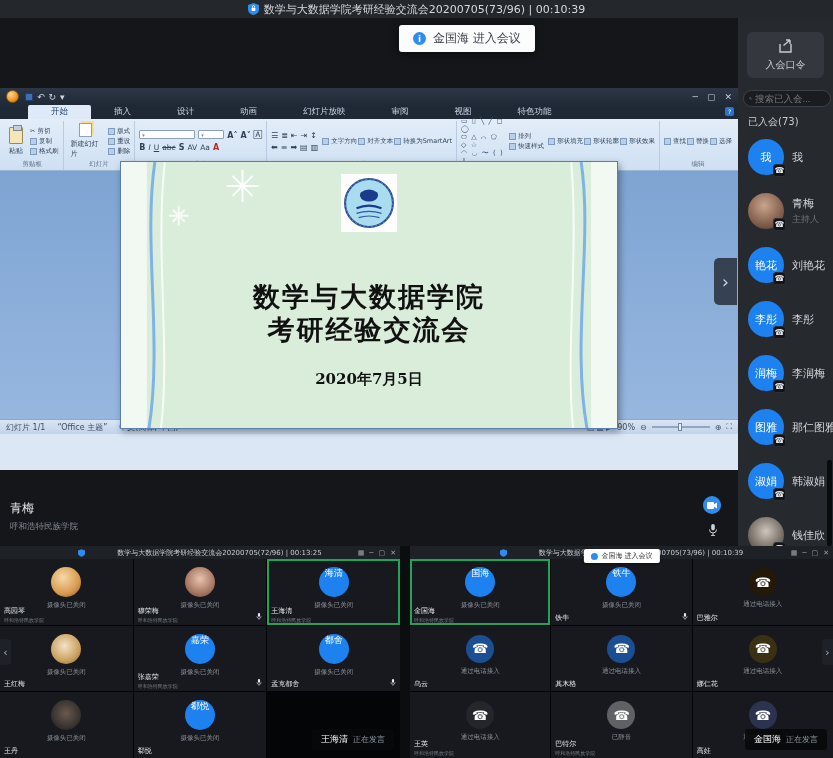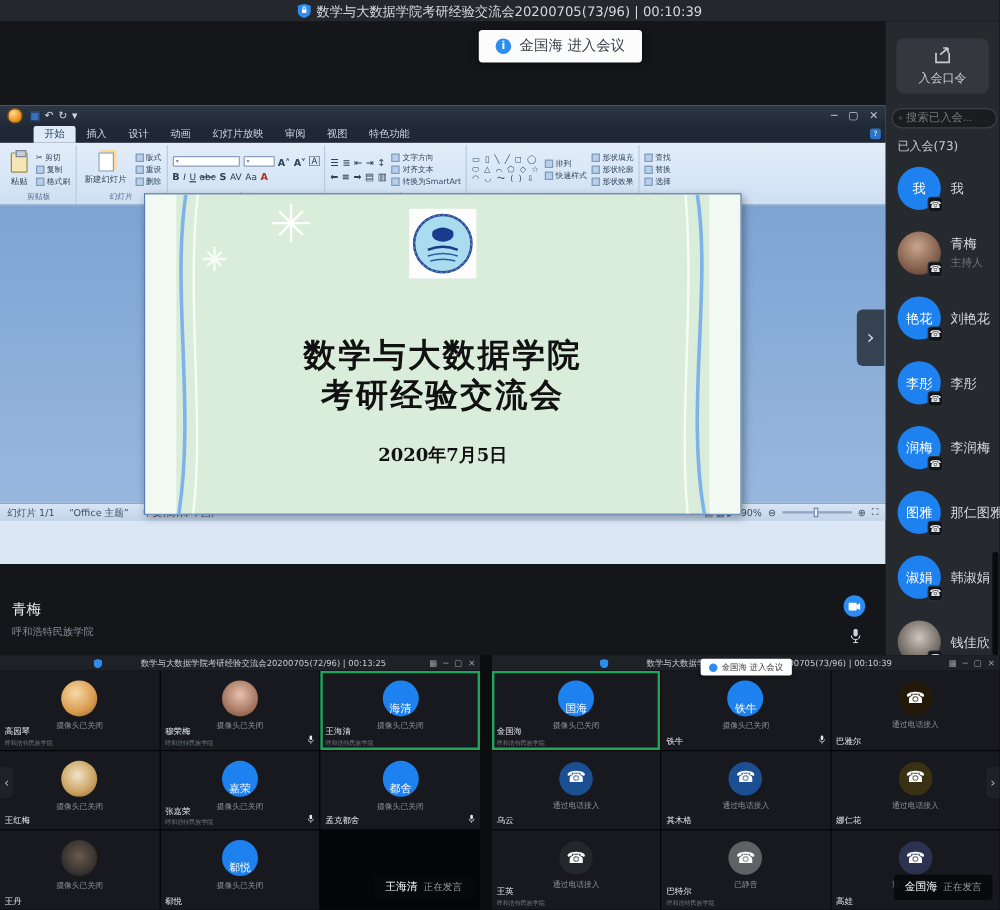--- a/index.html
+++ b/index.html
@@ -25,21 +25,21 @@
   #ppt { position:absolute; left:0; top:70px; width:738px; height:382px; background:#dce7f5; }
   #ppt-titlebar { height:17px; background:linear-gradient(#2c3645,#202a37); display:flex; align-items:center;
     padding:0 6px; color:#d5dce6; font-size:9px; position:relative; }
   .office-btn { width:13px; height:13px; border-radius:50%;
     background:radial-gradient(circle at 35% 30%, #ffd98e, #f09a2e 55%, #b96d12); border:1px solid #8a5a10; }
   .qat { display:flex; gap:4px; margin-left:6px; color:#cfd8e4; font-size:9px; align-items:center; }
   .save-ic { width:8px; height:8px; background:#3d6fb4; border:1px solid #1e3f6e; }
   #ppt-title { position:absolute; left:0; right:0; text-align:center; pointer-events:none; }
   .win-ctrls { margin-left:auto; display:flex; gap:9px; color:#c2cad6; font-size:9px; z-index:2; }
   #ppt-tabs { height:14px; background:#1f2936; display:flex; align-items:flex-end; padding-left:28px; position:relative; }
-  .tab { font-size:8.5px; color:#ccd6e4; padding:1px 9px 1px; cursor:default; }
+  .tab { font-size:8.5px; color:#ccd6e4; padding:1px 23px 1px; cursor:default; }
   .tab.active { background:#dfeaf8; color:#17395c; border-radius:2px 2px 0 0; }
   .help-btn { position:absolute; right:4px; top:2px; width:9px; height:9px; background:#2d74c8; color:#fff;
     font-size:6px; border-radius:2px; display:flex; align-items:center; justify-content:center; }
 
   
   #ribbon { height:52px; background:linear-gradient(#e3edf9,#cfe0f3); border-bottom:1px solid #9fb6d2;
     display:flex; padding:2px 2px 0; }
   .rgroup { position:relative; border-right:1px solid #b9cbe2; padding:2px 4px 11px; display:flex; gap:4px; }
   .glabel { position:absolute; bottom:1px; left:0; right:0; text-align:center; font-size:6.5px; color:#59718c; }
   .bigbtn { display:flex; flex-direction:column; align-items:center; justify-content:center; gap:2px;
@@ -49,21 +49,21 @@
   .newslide-ic { width:13px; height:16px; background:#fff; border:1px solid #8aa0bc; box-shadow:2px -2px 0 #ffd98e; }
   .scol { display:flex; flex-direction:column; justify-content:center; gap:1px; }
   .sitem { font-size:6.5px; color:#33475e; display:flex; align-items:center; gap:2px; white-space:nowrap; }
   .mini-ic { display:inline-block; width:7px; height:7px; background:#b9cfe8; border:1px solid #7e9cc0; }
   .fontbox { width:56px; height:9px; background:#fff; border:1px solid #8aa0bc; border-radius:1px; font-size:6px; color:#444;
     display:flex; align-items:center; justify-content:space-between; padding:0 2px; }
   .fontbox small { color:#7a8aa0; }
   .glyphrow { display:flex; gap:3px; font-size:7.5px; color:#2f4257; align-items:center; }
   .glyphrow b { font-size:8px; }
   .shape-grid { font-size:7px; color:#3a5070; line-height:8px; letter-spacing:1px; display:flex; flex-direction:column; justify-content:center; }
-  .tinycol { display:flex; flex-direction:column; justify-content:center; gap:1px; font-size:6px; color:#33475e;text-align:right; }
+  .tinycol { display:flex; flex-direction:row; justify-content:center; gap:1px; font-size:6px; color:#33475e;text-align:right; }
 
   
   #workspace { height:248px; background:linear-gradient(#7ea4d3,#97b7df); position:relative;
     display:flex; align-items:center; justify-content:center; }
   #slide { width:498px; height:268px; background:#d9edda; border:1px solid #5a7eb0;
     box-shadow:2px 3px 7px rgba(0,0,0,.35); position:relative; overflow:hidden; }
   #slide-deco { position:absolute; inset:0; }
   #logo { position:absolute; left:50%; top:12px; transform:translateX(-50%); width:56px; height:58px;
     background:#fdfdfd; padding:2px; display:flex; align-items:center; justify-content:center; }
   #slide-title { position:absolute; left:0; right:0; top:118px; text-align:center; color:#111;
@@ -122,21 +122,21 @@
   .mini-bar { height:13px; background:#1e2126; display:flex; align-items:center; justify-content:center; gap:4px;
     position:relative; }
   .mini-title { font-size:7px; color:#c9cdd4; white-space:nowrap;padding-left:28px; }
   .mini-ctrls { position:absolute; right:4px; top:0; bottom:0; display:flex; align-items:center; gap:5px;
     font-size:7px; color:#9aa0a8; }
   .grid { position:absolute; left:0; right:0; top:13px; bottom:0; display:grid;
     grid-template-columns:repeat(3,1fr); grid-template-rows:repeat(3,1fr); gap:1px; background:#040507; }
   .tile { background:#17191e; position:relative; overflow:hidden; }
   .tile.active { box-shadow:inset 0 0 0 2px #1fa45b; }
   .t-av { width:30px; height:30px; border-radius:50%; background:#1d82f0; color:#fff; font-size:9px;
-    display:flex; align-items:flex-end; justify-content:center; margin:8px auto 0; }
+    display:flex; align-items:flex-start; justify-content:center; margin:8px auto 0; }
   .t-cam { text-align:center; font-size:6.5px; color:#8b9099; margin-top:4px; }
   .t-strip { position:absolute; left:4px; bottom:2px; }
   .t-name { font-size:7px; color:#e3e6ea; }
   .t-org { font-size:5px; color:#767c85; margin-top:1px; }
   .t-mic { position:absolute; right:4px; bottom:4px; width:6px; height:9px; }
   .t-phone { width:28px; height:28px; border-radius:50%; margin:9px auto 0; display:flex; align-items:center;
     justify-content:center; color:#fff; font-size:13px; }
   .pc-blue { background:#1b4f92; } .pc-dark { background:#241809; } .pc-olive { background:#3a3114; }
   .pc-gray { background:#5f6165; } .pc-navy { background:#2b3350; } .pc-black { background:#23262b; }
   .pt-cat   { background:radial-gradient(circle at 40% 35%, #f5d9a8, #d99a4e 60%, #8a5a20); }

